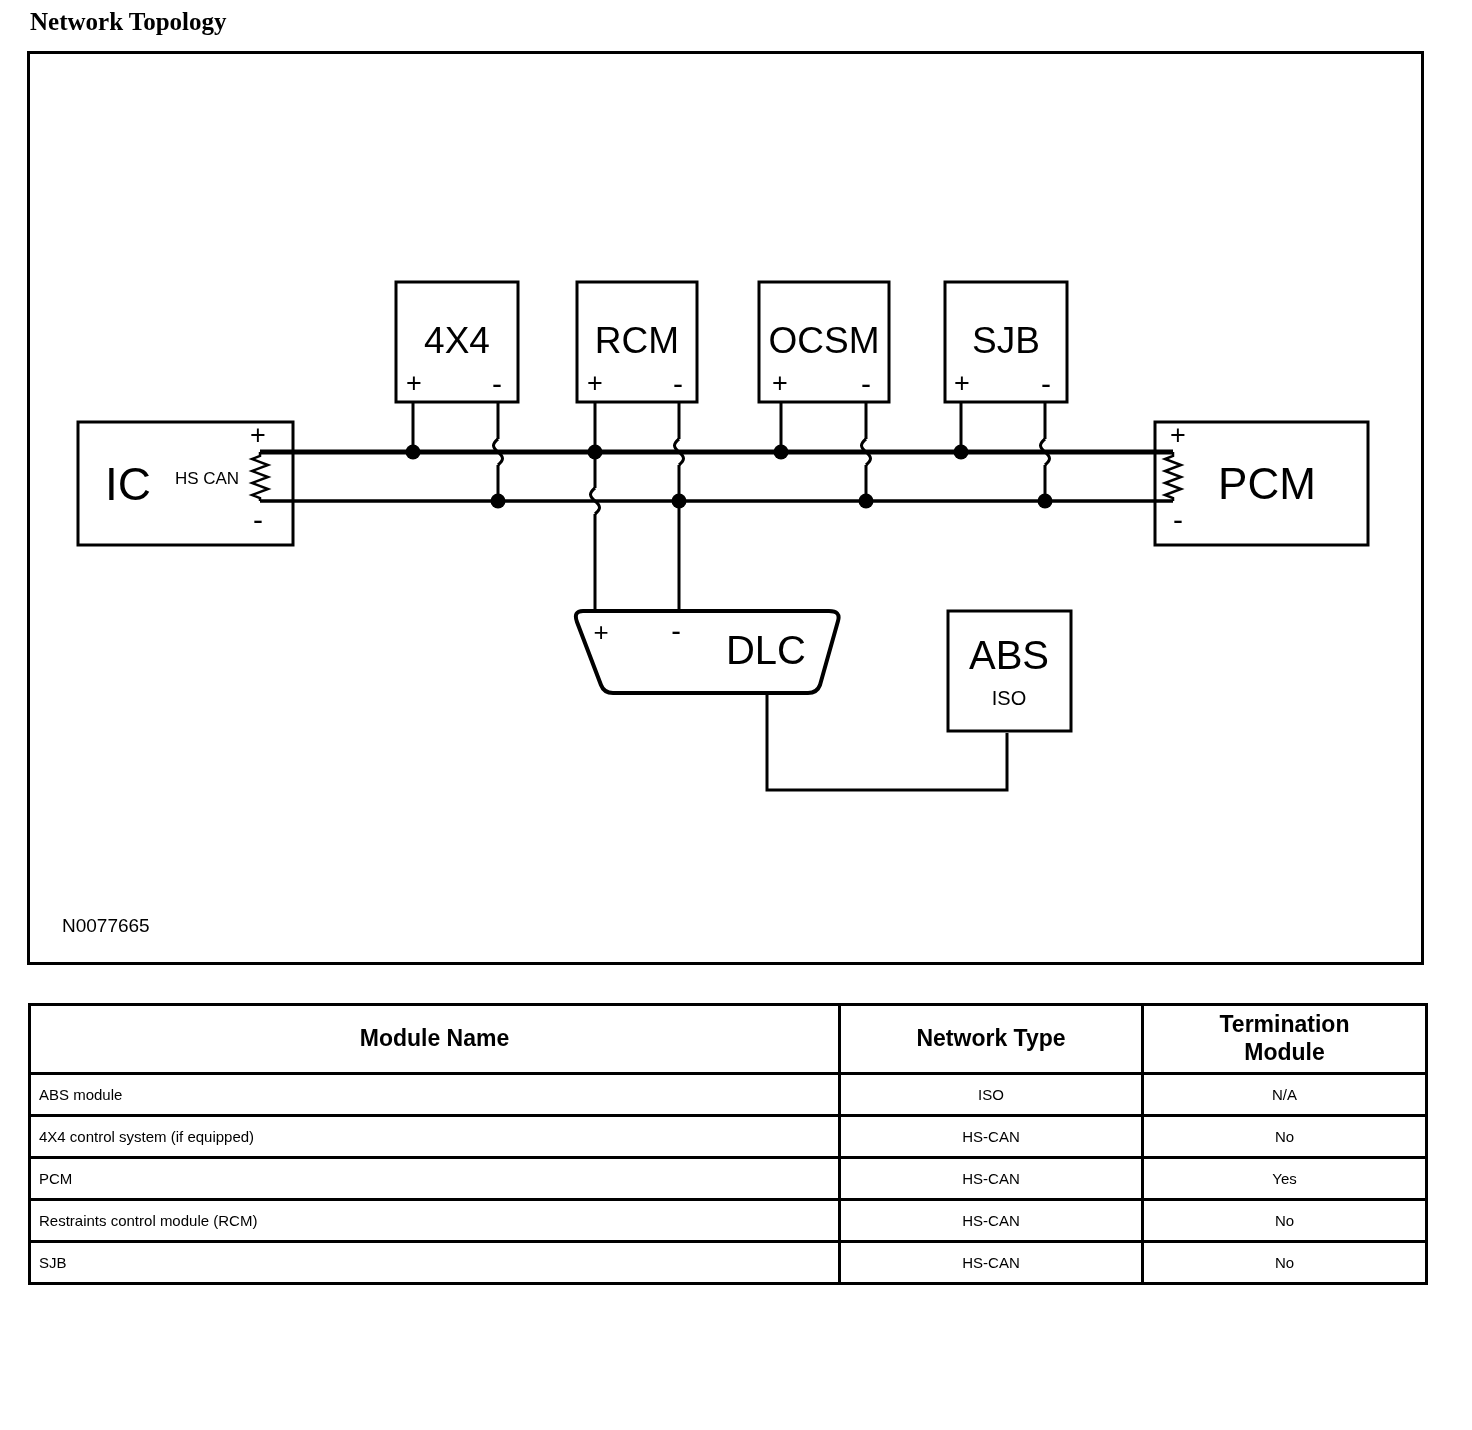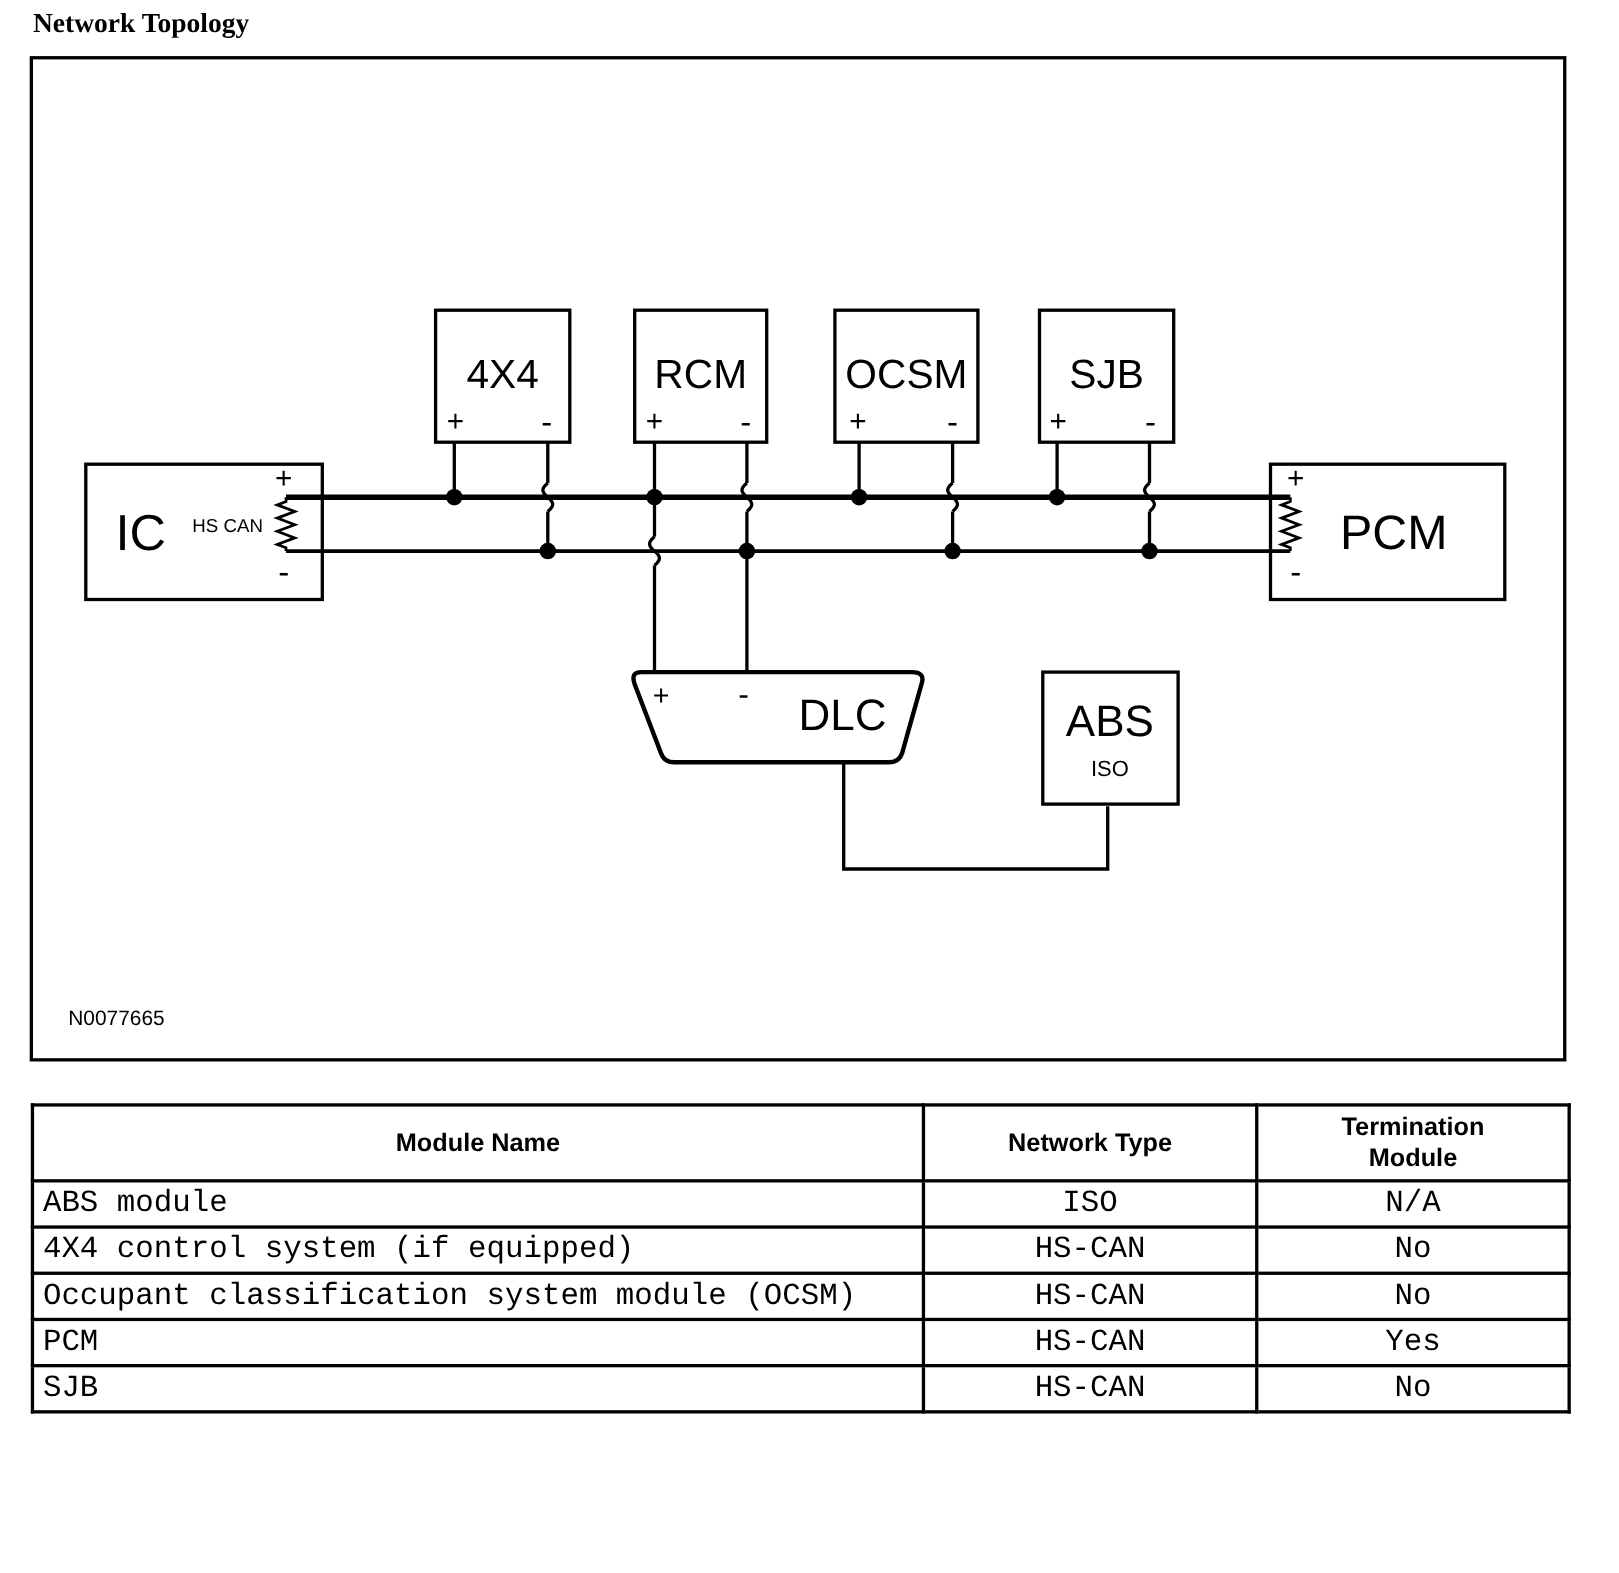--- a/index.html
+++ b/index.html
@@ -17,21 +17,21 @@
   .net-table th,.net-table td{
     border:3px solid #000;overflow:hidden;
   }
   .net-table th{
     font-family:"Liberation Sans",sans-serif;font-weight:bold;font-size:23px;
     text-align:center;vertical-align:middle;height:66px;padding:0;
   }
   .net-table th .hdr-wrap{display:inline-block;max-width:180px;line-height:1.2;}
   .net-table th.col-name .hdr-wrap{max-width:100%;}
   .net-table td{
-    font-family:Liberation Mono, monospace;font-size:28px;
+    font-family:Liberation Sans, sans-serif;font-size:15px;
     height:39px;padding:0 8px;vertical-align:middle;
   }
   .net-table td.cell-name{text-align:left;}
   .net-table td.cell-center{text-align:center;}
 </style>
 </head>
 <body>
 
 <div class="page-title">Network Topology</div>
 
@@ -139,28 +139,28 @@
       <td class="cell-name">ABS module</td>
       <td class="cell-center">ISO</td>
       <td class="cell-center">N/A</td>
     </tr>
     <tr>
       <td class="cell-name">4X4 control system (if equipped)</td>
       <td class="cell-center">HS-CAN</td>
       <td class="cell-center">No</td>
     </tr>
     <tr>
-      <td class="cell-name">Occupant classification system module (OCSM)</td>
-      <td class="cell-center">HS-CAN</td>
-      <td class="cell-center">No</td>
-    </tr>
-    <tr>
       <td class="cell-name">PCM</td>
       <td class="cell-center">HS-CAN</td>
       <td class="cell-center">Yes</td>
+    </tr>
+    <tr>
+      <td class="cell-name">Restraints control module (RCM)</td>
+      <td class="cell-center">HS-CAN</td>
+      <td class="cell-center">No</td>
     </tr>
     <tr>
       <td class="cell-name">SJB</td>
       <td class="cell-center">HS-CAN</td>
       <td class="cell-center">No</td>
     </tr>
   </tbody>
 </table>
 
 </body></html>

